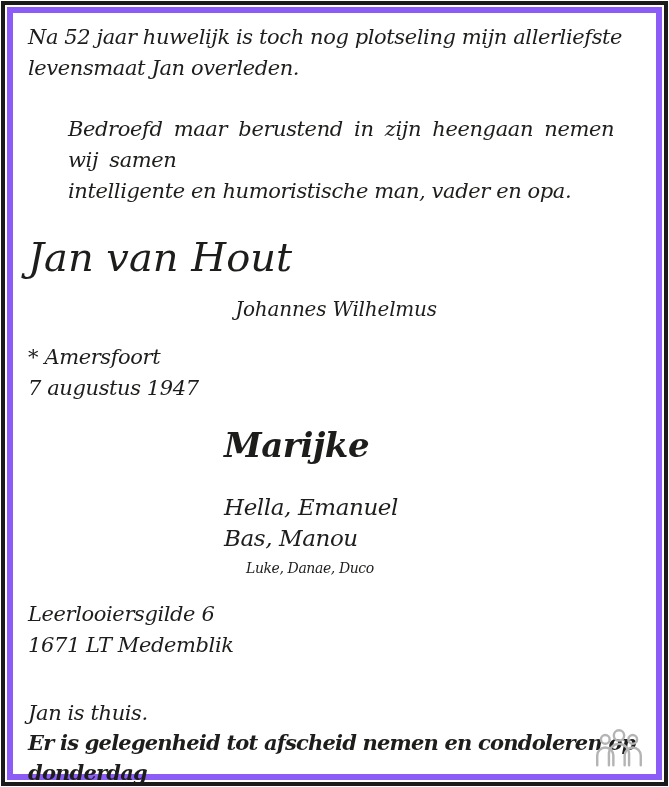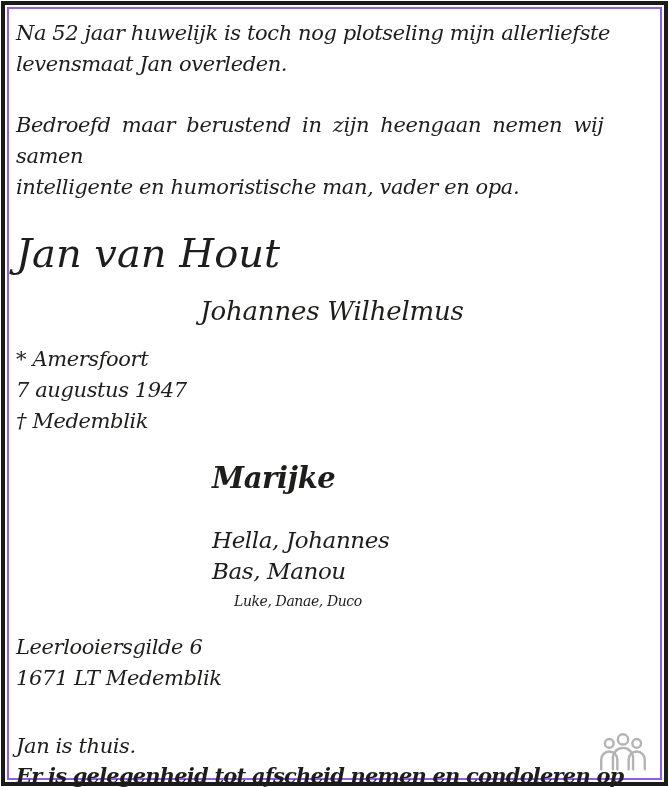--- a/index.html
+++ b/index.html
@@ -17,60 +17,59 @@
     height: 785px;
     border: 4px solid #1a1a1a;
     padding: 2px;
     background: #ffffff;
   }
   .inner {
     box-sizing: border-box;
     position: relative;
     width: 100%;
     height: 100%;
-    border: 2px solid #8b5cf6;
-    padding: 9px 12px 6px 7px;
+    border: 6px solid #8b5cf6;
+    padding: 9px 12px 6px 15px;
     font-family: "DejaVu Serif", "Liberation Serif", serif;
     font-style: italic;
     color: #1d1d1b;
     font-size: 21px;
     line-height: 31px;
     letter-spacing: -0.4px;
   }
   .para { margin: 0; }
-  .tribute { margin-top: 30px; }
+  .tribute { margin-top: 30px; margin-left: 40px; }
   .ws-wide { word-spacing: 5px; }
   .ws-med  { word-spacing: 1.5px; }
   .deceased-name {
     margin-top: 26px;
     font-size: 40px;
     line-height: 48px;
     letter-spacing: 0;
     font-weight: normal;
   }
   .full-name {
-    margin-top: 18px;
+    margin-top: 12px;
     text-align: center;
-    font-size: 26px;
+    font-size: 20px;
     line-height: 32px;
     letter-spacing: -0.2px;
   }
   .dates-row {
     margin-top: 17px;
     display: flex;
     justify-content: space-between;
     align-items: flex-start;
-    flex-direction: column;
   }
   .dates-col-right { text-align: right; }
   .spouse-name {
     margin-top: 26px;
     margin-left: 196px;
     font-weight: bold;
-    font-size: 29px;
+    font-size: 34px;
     line-height: 31px;
   }
   .children-block { margin-top: 31px; margin-left: 196px; font-size: 23px; }
   .children-block .child-line { line-height: 31px; }
   .grandchildren-line {
     font-size: 14px;
     line-height: 28px;
     margin-left: 22px;
   }
   .address-block { margin-top: 17px; }
@@ -103,28 +102,27 @@
     <div class="deceased-name">Jan van Hout</div>
 
     <div class="full-name">Johannes Wilhelmus</div>
 
     <div class="dates-row">
       <div class="dates-col-left">
         <div><span>*</span> <span>Amersfoort</span></div>
         <div>7 augustus 1947</div>
       </div>
       <div class="dates-col-right">
-        <div><span>†</span> <span>Medemblik</span></div>
       </div>
     </div>
 
     <div class="spouse-name">Marijke</div>
 
     <div class="children-block">
-      <div class="child-line">Hella, Johannes</div>
+      <div class="child-line">Hella, Emanuel</div>
       <div class="child-line">Bas, Manou</div>
       <div class="grandchildren-line">Luke, Danae, Duco</div>
     </div>
 
     <div class="address-block">
       <div>Leerlooiersgilde 6</div>
       <div>1671 LT Medemblik</div>
     </div>
 
     <div class="closing-block">

